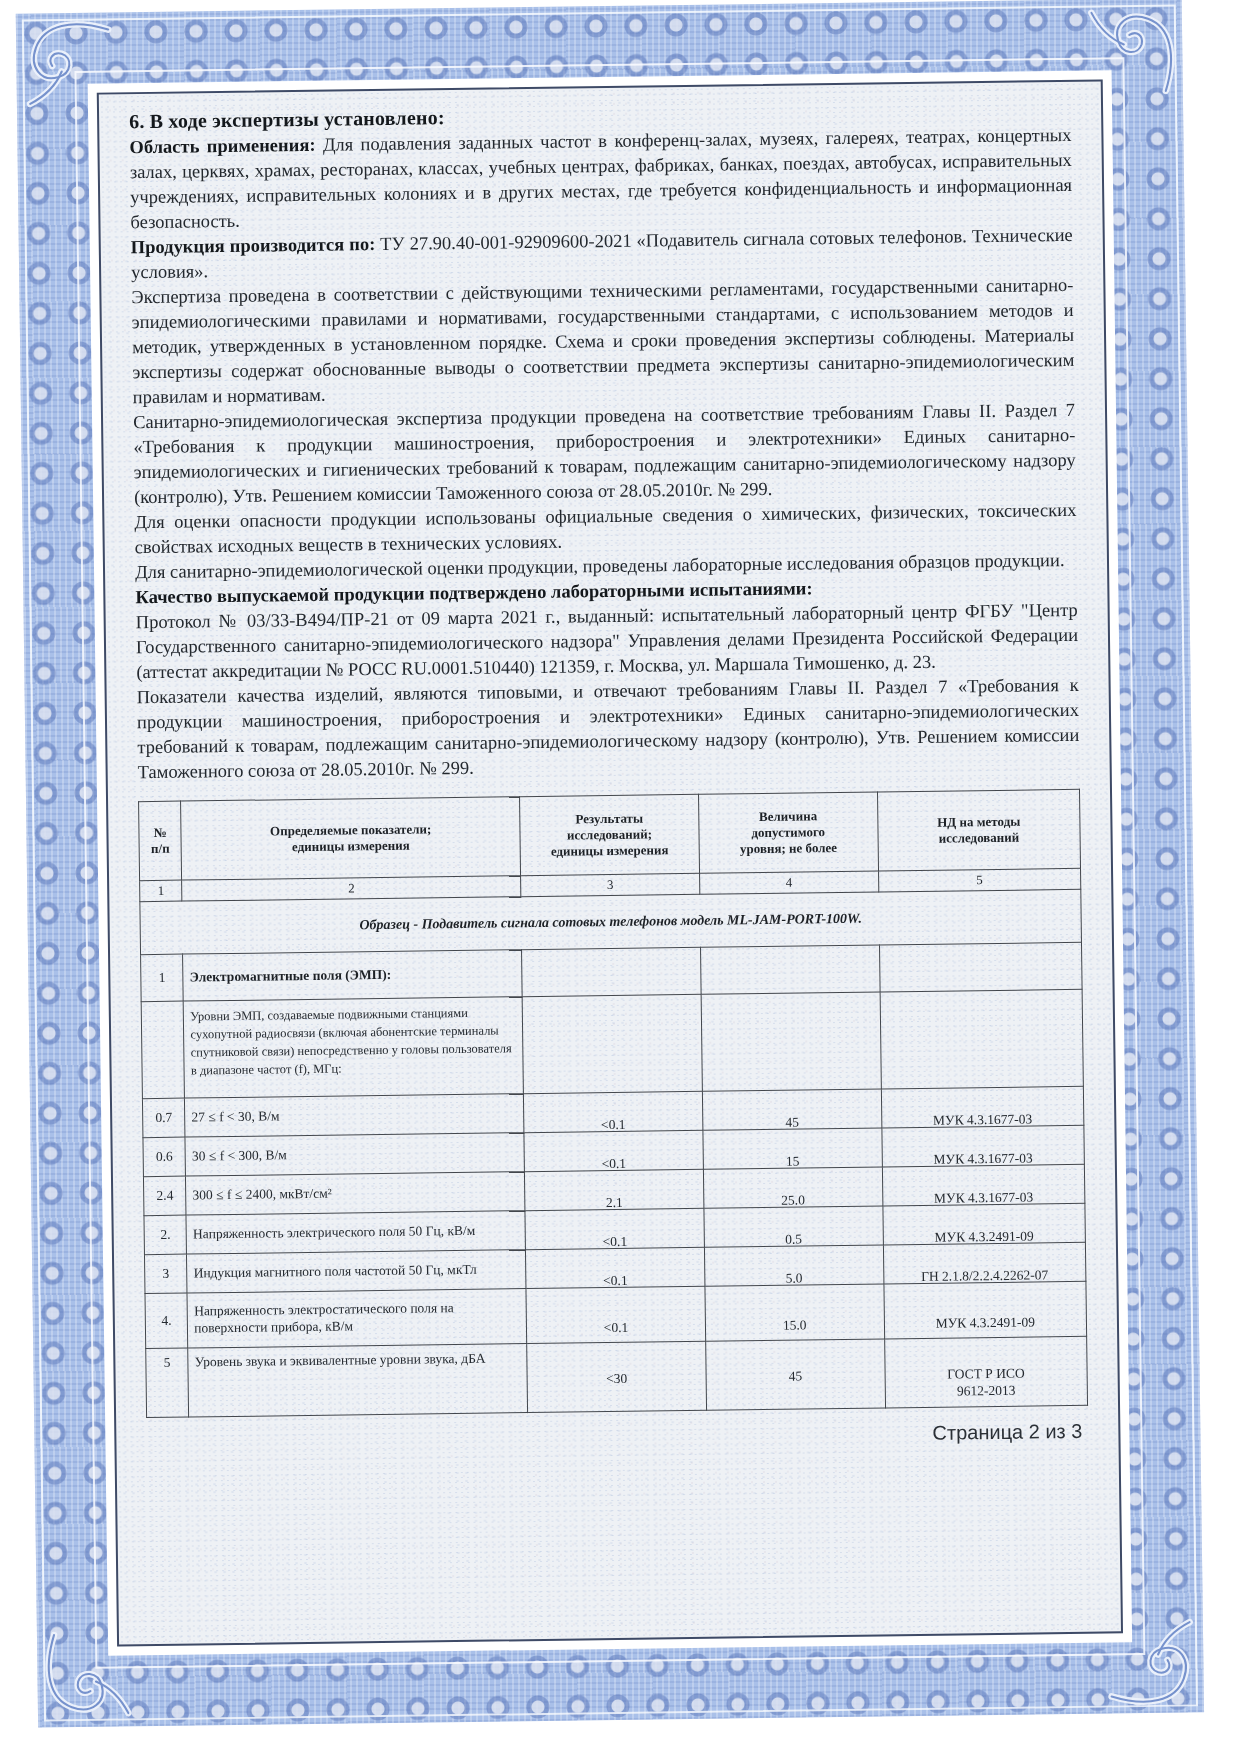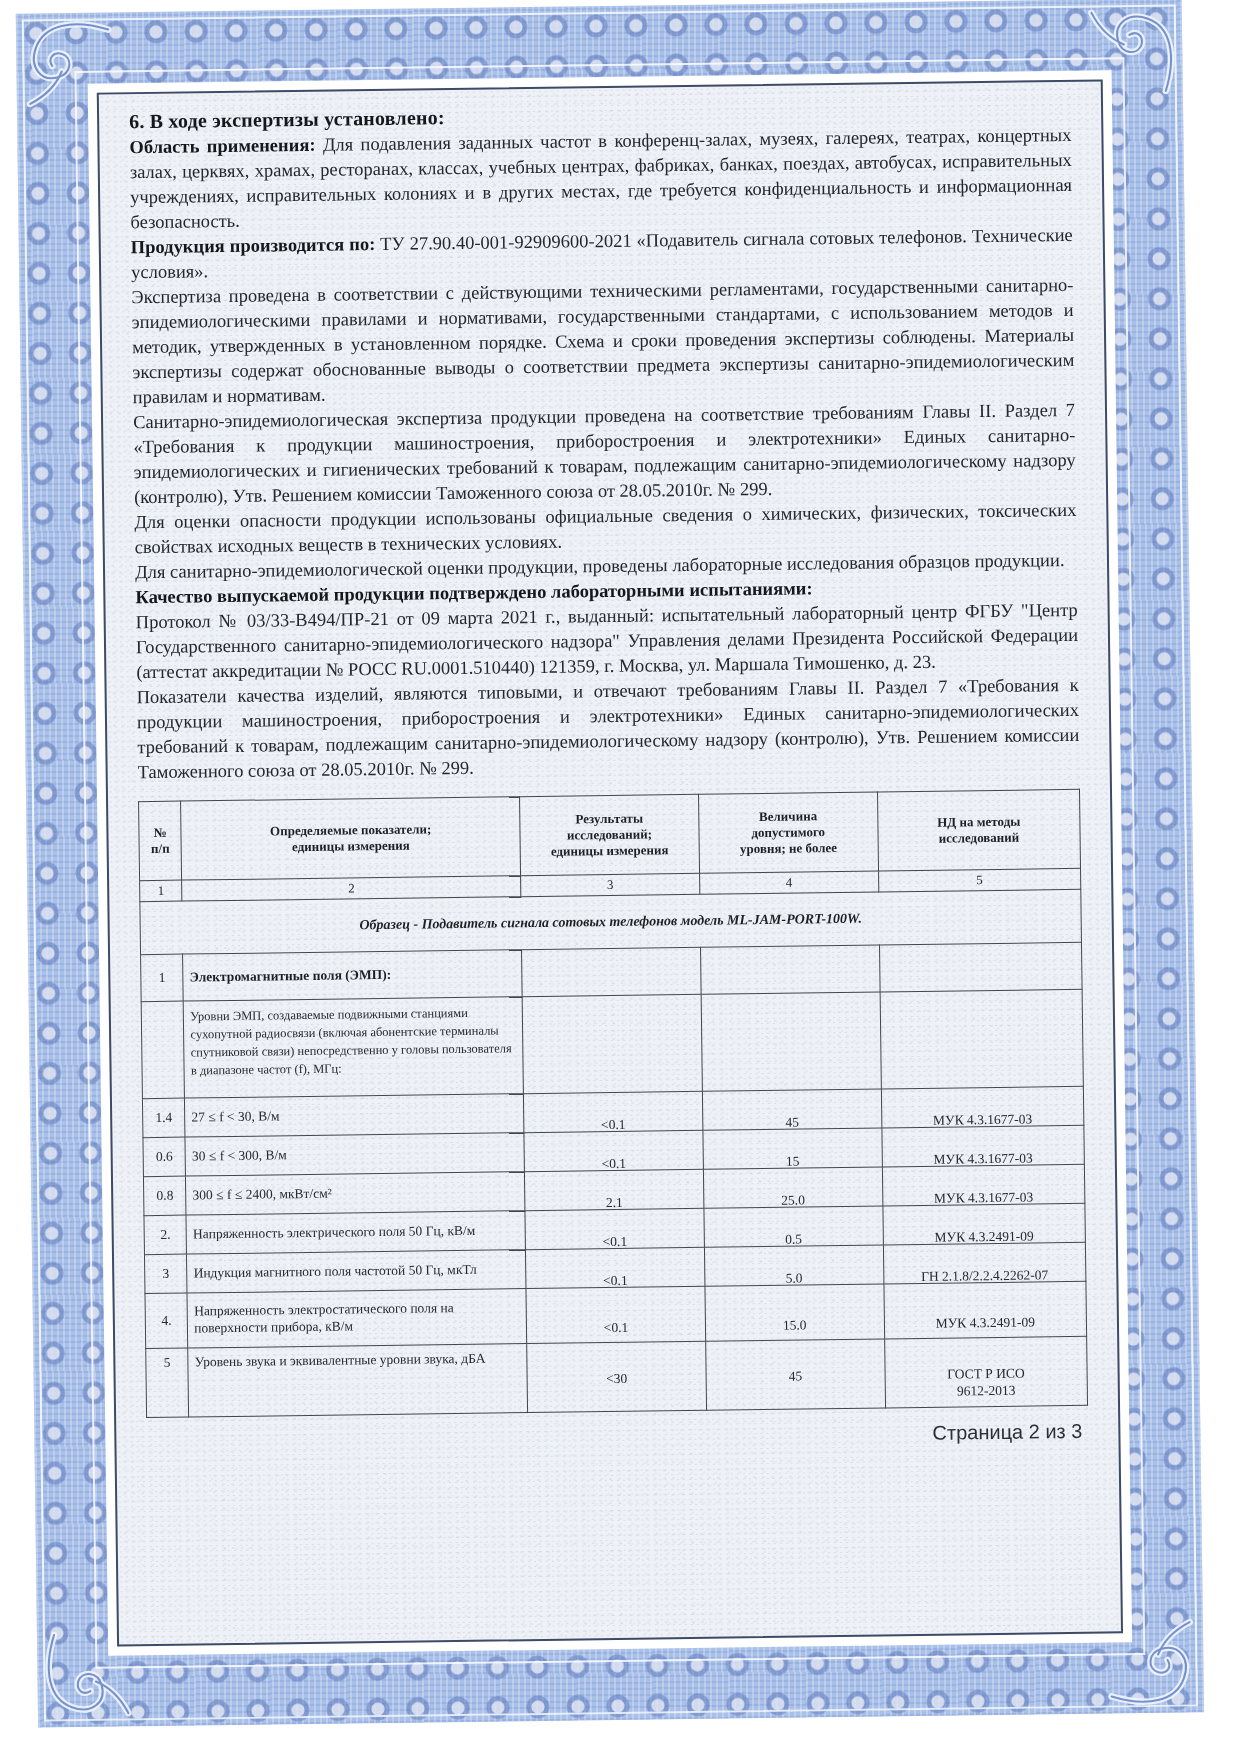--- a/index.html
+++ b/index.html
@@ -187,21 +187,21 @@
                 <td></td>
               </tr>
               <tr class="r-desc">
                 <td class="num"></td>
                 <td class="name small">Уровни ЭМП, создаваемые подвижными станциями сухопутной радиосвязи (включая абонентские терминалы спутниковой связи) непосредственно у головы пользователя в диапазоне частот (f),  МГц:</td>
                 <td></td>
                 <td></td>
                 <td></td>
               </tr>
               <tr class="r-data">
-                <td class="num">1.4</td>
+                <td class="num">0.7</td>
                 <td class="name">27 ≤ f &lt; 30, В/м</td>
                 <td>
                   <span class="val">&lt;0.1</span>
                 </td>
                 <td>
                   <span class="val">45</span>
                 </td>
                 <td>
                   <span class="val">МУК 4.3.1677-03</span>
                 </td>
@@ -213,21 +213,21 @@
                   <span class="val">&lt;0.1</span>
                 </td>
                 <td>
                   <span class="val">15</span>
                 </td>
                 <td>
                   <span class="val">МУК 4.3.1677-03</span>
                 </td>
               </tr>
               <tr class="r-data">
-                <td class="num">0.8</td>
+                <td class="num">2.4</td>
                 <td class="name">300 ≤ f ≤ 2400, мкВт/см²</td>
                 <td>
                   <span class="val">2.1</span>
                 </td>
                 <td>
                   <span class="val">25.0</span>
                 </td>
                 <td>
                   <span class="val">МУК 4.3.1677-03</span>
                 </td>

